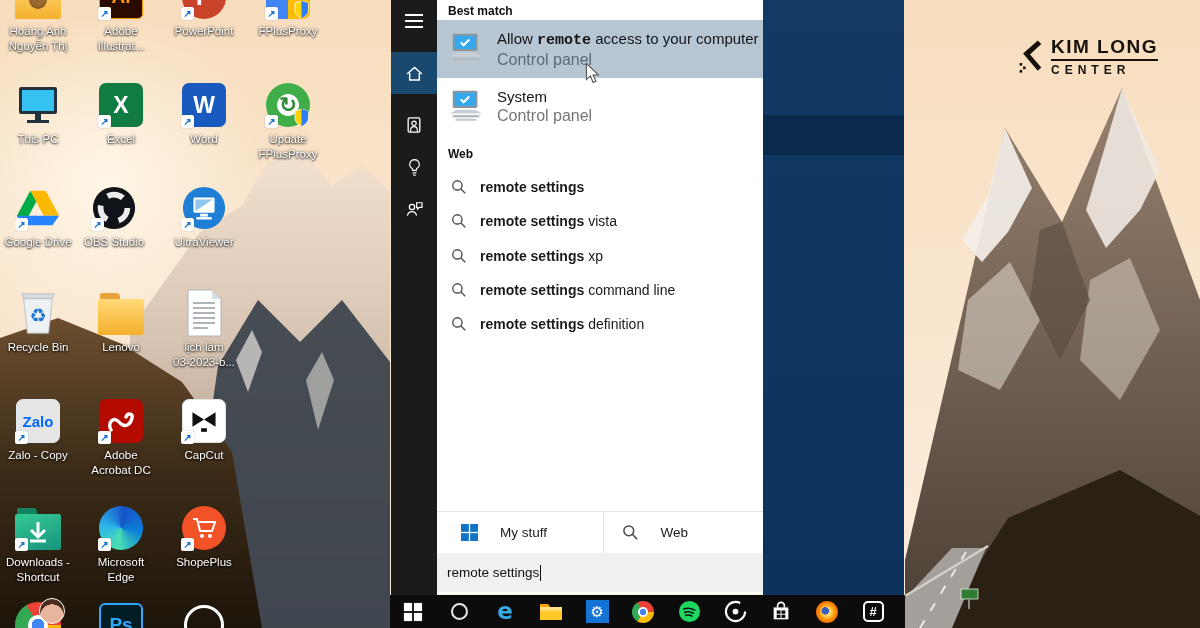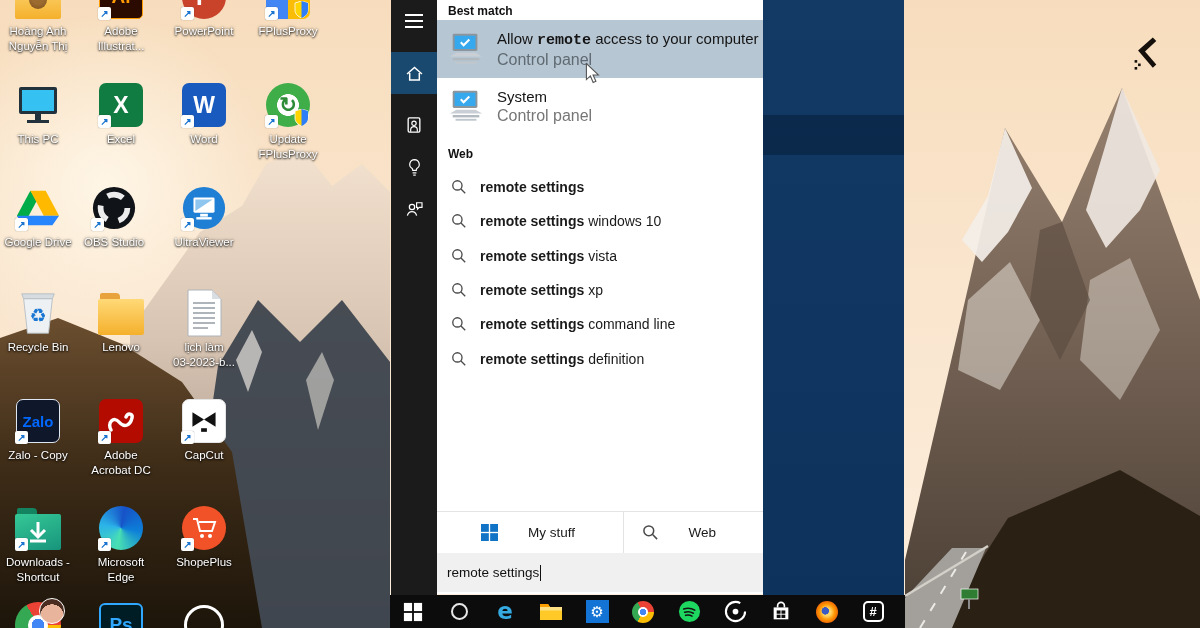--- a/index.html
+++ b/index.html
@@ -61,21 +61,21 @@
   .res-sub{font-size:16px;color:#5f6a72;margin-top:2px;}
   #system-row .res-sub{color:#767676;}
   .web-header{position:absolute;left:11px;top:147px;font-size:12px;font-weight:bold;color:#111;}
   #suggestions{position:absolute;left:0;top:170px;width:326px;}
   .sug-row{height:34.3px;display:flex;align-items:center;padding-left:14px;gap:13px;}
   .sug-text{font-size:14px;color:#1a1a1a;}
   .sug-text b{font-weight:bold;}
 
   #panel-footer{position:absolute;left:0;top:511px;width:326px;height:42px;
       border-top:1px solid #e3e3e3;display:flex;}
-  .pf-btn{flex:1;display:flex;align-items:center;gap:30px;padding-left:24px;font-size:13.5px;color:#1a1a1a;margin-left:20px;}
+  .pf-btn{flex:1;display:flex;align-items:center;gap:22px;padding-left:24px;font-size:13.5px;color:#1a1a1a;}
   .pf-btn + .pf-btn{border-left:1px solid #e3e3e3;padding-left:18px;}
   #search-box{position:absolute;left:0;top:553px;width:326px;height:39px;background:#f0f0f0;
       display:flex;align-items:center;padding-left:10px;font-size:13.5px;color:#111;}
   .caret{display:inline-block;width:1px;height:16px;background:#111;margin-left:1px;vertical-align:-3px;}
 
   
   #taskbar{position:absolute;left:390px;top:595px;width:515px;height:33px;background:#0c0c0c;
       display:flex;align-items:center;}
   .tb-slot{width:46px;height:33px;display:flex;align-items:center;justify-content:center;}
   .ring{width:17px;height:17px;border:2px solid #e8e8e8;border-radius:50%;}
@@ -153,20 +153,24 @@
 
   <div id="navy-col"></div>
 
   <div id="logo">
     <svg width="26" height="36" viewBox="0 0 30 40">
       <path d="M24 1 L7 16 L24 36 L28 32 L15 17 L28 5 Z" fill="#15100b"></path>
       <rect x="3" y="27" width="3" height="3" fill="#15100b"></rect>
       <rect x="7" y="31" width="3" height="3" fill="#15100b"></rect>
       <rect x="3" y="35" width="3" height="3" fill="#15100b"></rect>
     </svg>
+    <div class="lg-text">
+      <div class="lg-line1">KIM LONG</div>
+      <div class="lg-line2">CENTER</div>
+    </div>
   </div>
 
   <div id="desktop-icons">
       <div class="dcell" style="left: -4px; top: -28px;">
         <div class="dicon">
           <div class="fold">
             <div class="fbody"></div>
             <div class="fuser"></div>
           </div>
         </div>
@@ -330,21 +334,21 @@
             </g>
           </svg>
         </div>
         <div class="dlabel">
           <div>lịch làm</div>
           <div>03-2023-b...</div>
         </div>
       </div>
       <div class="dcell" style="left: -4px; top: 396px;">
         <div class="dicon">
-          <div class="tile" style="background:#0f172a;color:#0068ff;font-size:15px;border:1px solid #dfe7f2">Zalo</div>
+          <div class="tile" style="background:#e5e5e5;color:#0068ff;font-size:15px;border:1px solid #dfe7f2">Zalo</div>
           <div class="sc-badge"></div>
         </div>
         <div class="dlabel">
           <div>Zalo - Copy</div>
         </div>
       </div>
       <div class="dcell" style="left: 79px; top: 396px;">
         <div class="dicon">
           <div class="tile" style="background:#b30b00">
             <svg width="30" height="26" viewBox="0 0 30 26">
@@ -529,27 +533,20 @@
             <circle cx="7.2" cy="7.2" r="5.2" fill="none" stroke="#4a4a4a" stroke-width="1.5"></circle>
             <line x1="11.2" y1="11.2" x2="16" y2="16" stroke="#4a4a4a" stroke-width="1.5"></line>
           </svg>
           <span class="sug-text"><b>remote settings</b><span></span></span>
         </div>
         <div class="sug-row">
           <svg width="16" height="16" viewBox="0 0 18 18">
             <circle cx="7.2" cy="7.2" r="5.2" fill="none" stroke="#4a4a4a" stroke-width="1.5"></circle>
             <line x1="11.2" y1="11.2" x2="16" y2="16" stroke="#4a4a4a" stroke-width="1.5"></line>
           </svg>
-          <span class="sug-text"><b>remote settings</b><span> windows 10</span></span>
-        </div>
-        <div class="sug-row">
-          <svg width="16" height="16" viewBox="0 0 18 18">
-            <circle cx="7.2" cy="7.2" r="5.2" fill="none" stroke="#4a4a4a" stroke-width="1.5"></circle>
-            <line x1="11.2" y1="11.2" x2="16" y2="16" stroke="#4a4a4a" stroke-width="1.5"></line>
-          </svg>
           <span class="sug-text"><b>remote settings</b><span> vista</span></span>
         </div>
         <div class="sug-row">
           <svg width="16" height="16" viewBox="0 0 18 18">
             <circle cx="7.2" cy="7.2" r="5.2" fill="none" stroke="#4a4a4a" stroke-width="1.5"></circle>
             <line x1="11.2" y1="11.2" x2="16" y2="16" stroke="#4a4a4a" stroke-width="1.5"></line>
           </svg>
           <span class="sug-text"><b>remote settings</b><span> xp</span></span>
         </div>
         <div class="sug-row">

